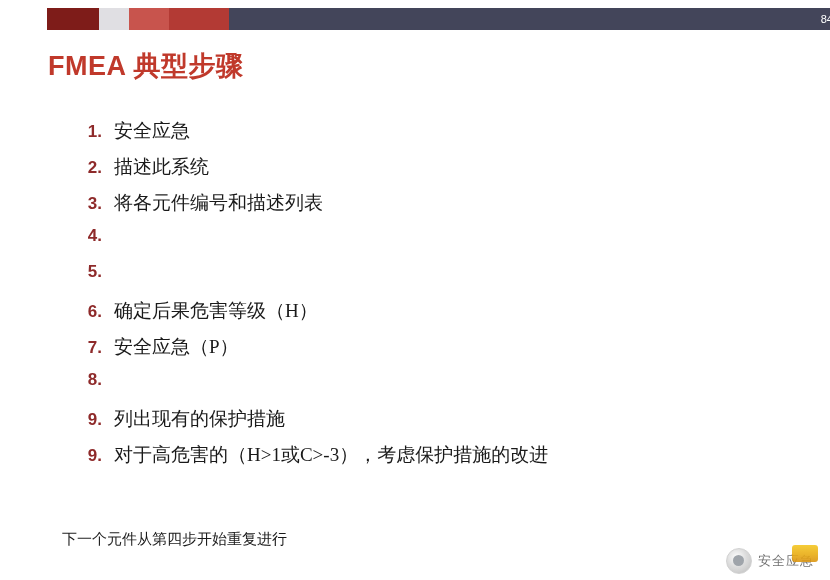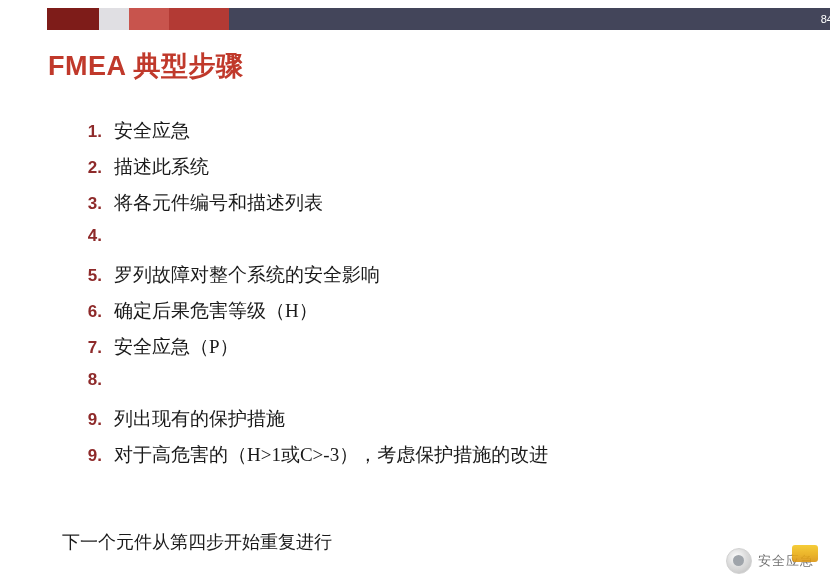--- a/index.html
+++ b/index.html
@@ -95,21 +95,21 @@
     font-size: 19px;
     font-family: "Liberation Serif", serif;
     white-space: nowrap;
   }
 
   
   .footer-note {
     position: absolute;
     left: 62px;
     top: 530px;
-    font-size: 18px;
+    font-size: 15px;
     color: #1a1a1a;
     font-family: "Liberation Serif", serif;
     white-space: nowrap;
   }
 
   
   .watermark {
     position: absolute;
     right: 16px;
     bottom: 6px;
@@ -188,21 +188,20 @@
       <span class="item-num">3.</span>
       <span class="item-text">将各元件编号和描述列表</span>
     </div>
 
     <div class="list-item">
       <span class="item-num">4.</span>
     </div>
 
     <div class="list-item">
       <span class="item-num">5.</span>
-      <span class="item-text">罗列故障对整个系统的安全影响</span>
     </div>
 
     <div class="list-item">
       <span class="item-num">6.</span>
       <span class="item-text">确定后果危害等级（H）</span>
     </div>
 
     <div class="list-item">
       <span class="item-num">7.</span>
       <span class="item-text">安全应急（P）</span>

